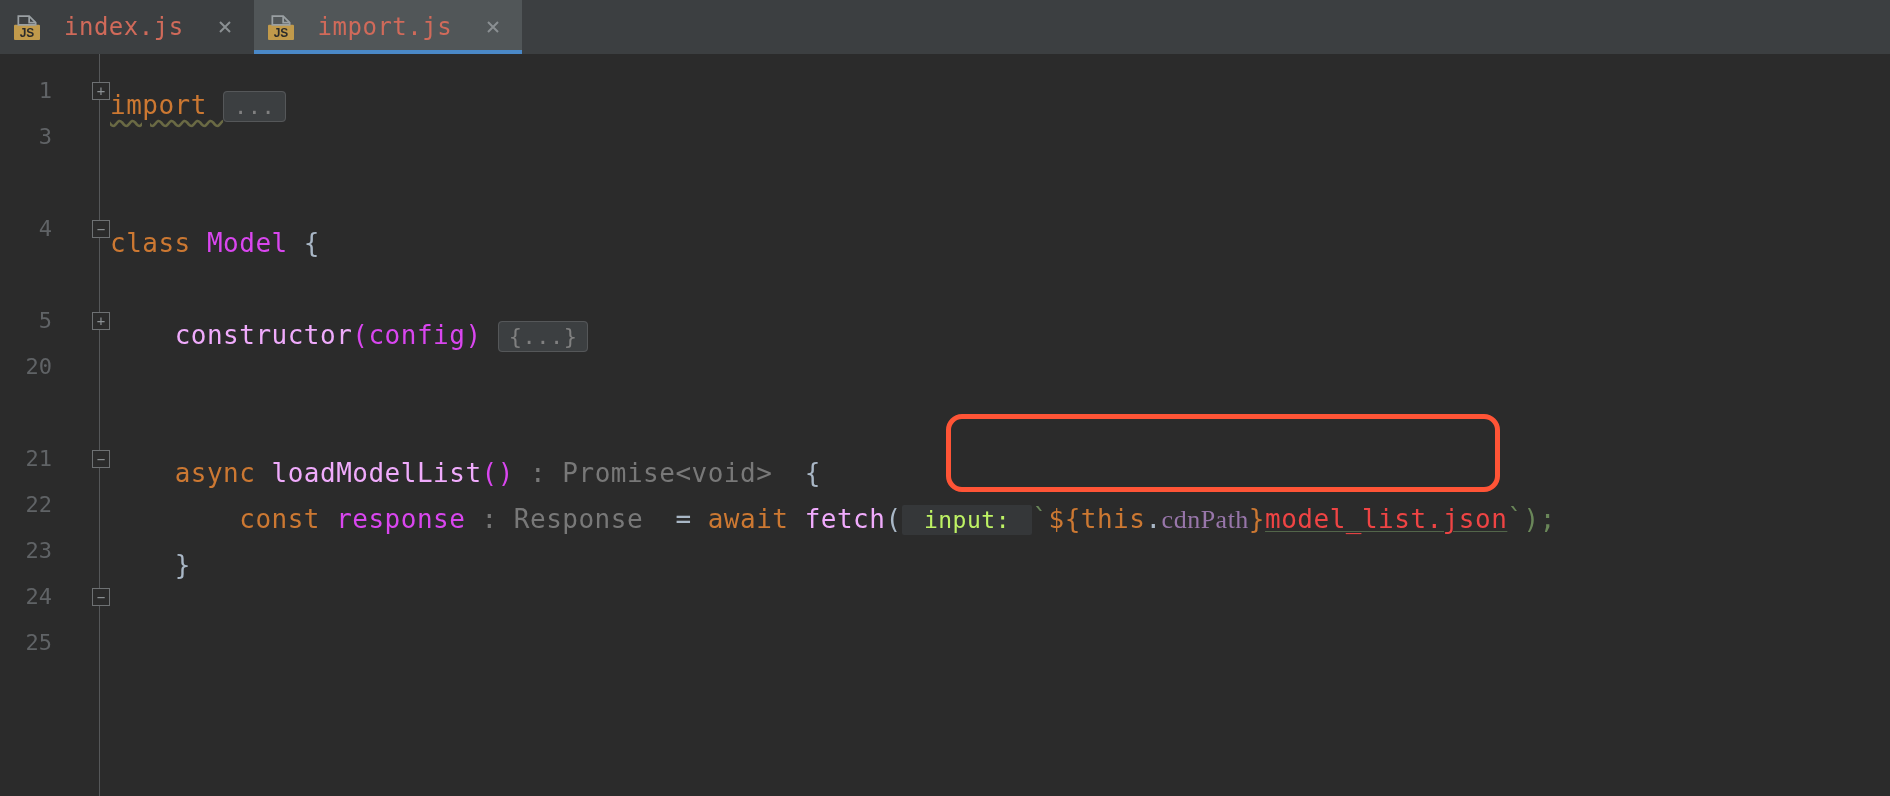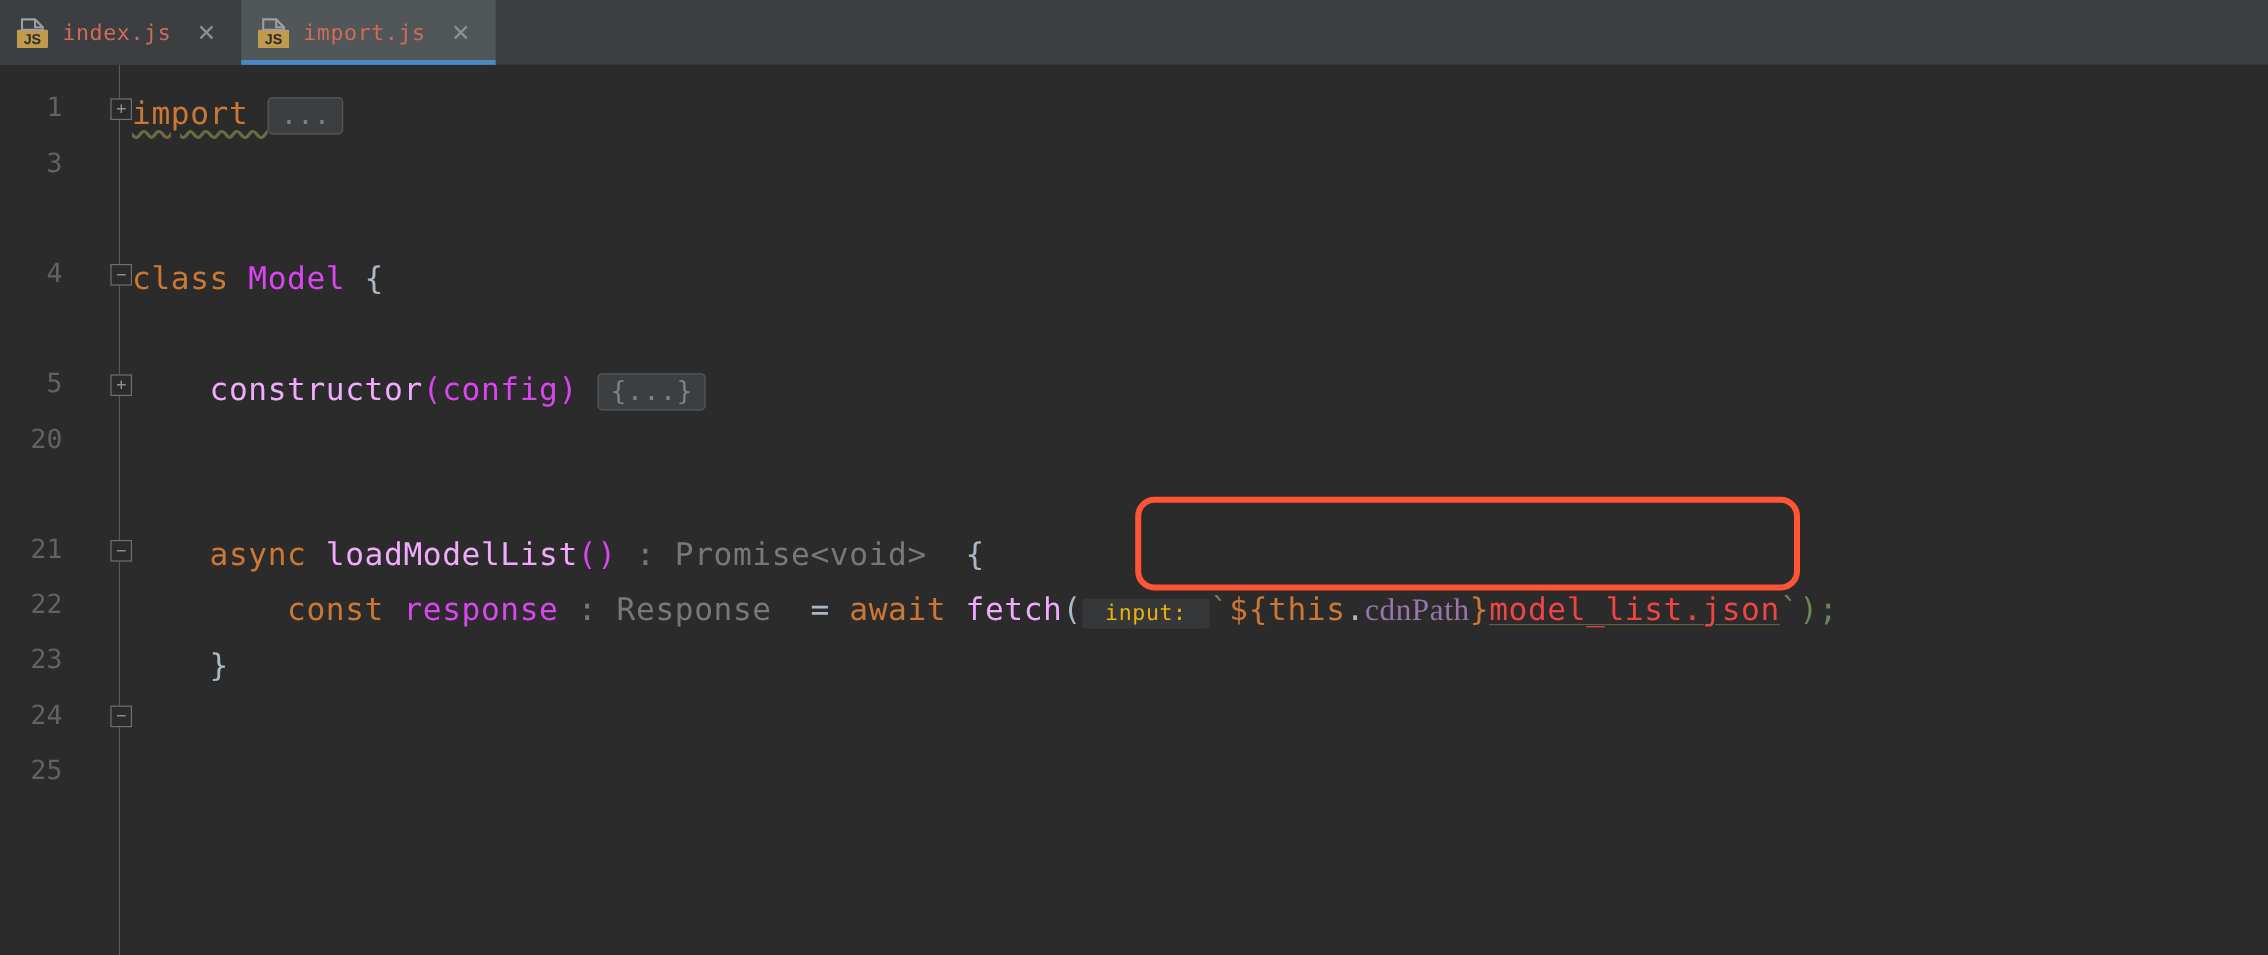--- a/index.html
+++ b/index.html
@@ -17,21 +17,21 @@
   .tab-bar {
     display: flex;
     height: 54px;
     background: #3c3f41;
     align-items: stretch;
   }
   .tab {
     display: flex;
     align-items: center;
     padding: 0 18px 0 14px;
-    gap: 12px;
+    gap: 24px;
     cursor: pointer;
     position: relative;
   }
   .tab.inactive {
     background: #3c3f41;
   }
   .tab.active {
     background: #515658;
   }
   .tab.active::after {
@@ -41,21 +41,21 @@
     height: 4px;
     background: #4a88c7;
   }
   .tab-icon {
     width: 26px;
     height: 26px;
     flex-shrink: 0;
   }
   .tab-label {
     color: #d06a5a;
-    font-size: 18px;
+    font-size: 24px;
     letter-spacing: 0.5px;
   }
   .tab-close {
     width: 22px;
     height: 22px;
     display: flex;
     align-items: center;
     justify-content: center;
     color: #8a8f92;
     font-size: 20px;
@@ -119,21 +119,21 @@
     font-size: 14px;
     line-height: 1;
     color: #8c9194;
     cursor: pointer;
     position: relative;
     z-index: 2;
   }
 
   .code {
     flex: 1;
-    padding-top: 18px;
+    padding-top: 28px;
     position: relative;
   }
   .line {
     height: 46px;
     line-height: 46px;
     white-space: pre;
     font-size: 26px;
     letter-spacing: 0.5px;
   }
 
@@ -153,24 +153,24 @@
     font-size: 22px;
   }
   .import-word {
     text-decoration: underline;
     text-decoration-color: #6a6a44;
     text-decoration-style: wavy;
     text-underline-offset: 5px;
   }
   .hint-box {
     background: #353739;
-    color: #eab308;
+    color: #bef264;
     padding: 2px 8px 2px 8px;
     border-radius: 2px;
-    font-size: 18px;
+    font-size: 23px;
   }
   .tmpl { color: #6a8759; }
   .tmpl-path {
     color: #ef4444;
     text-decoration: underline;
     text-decoration-color: #52654a;
     text-decoration-thickness: 1px;
     text-underline-offset: 3px;
   }
 

